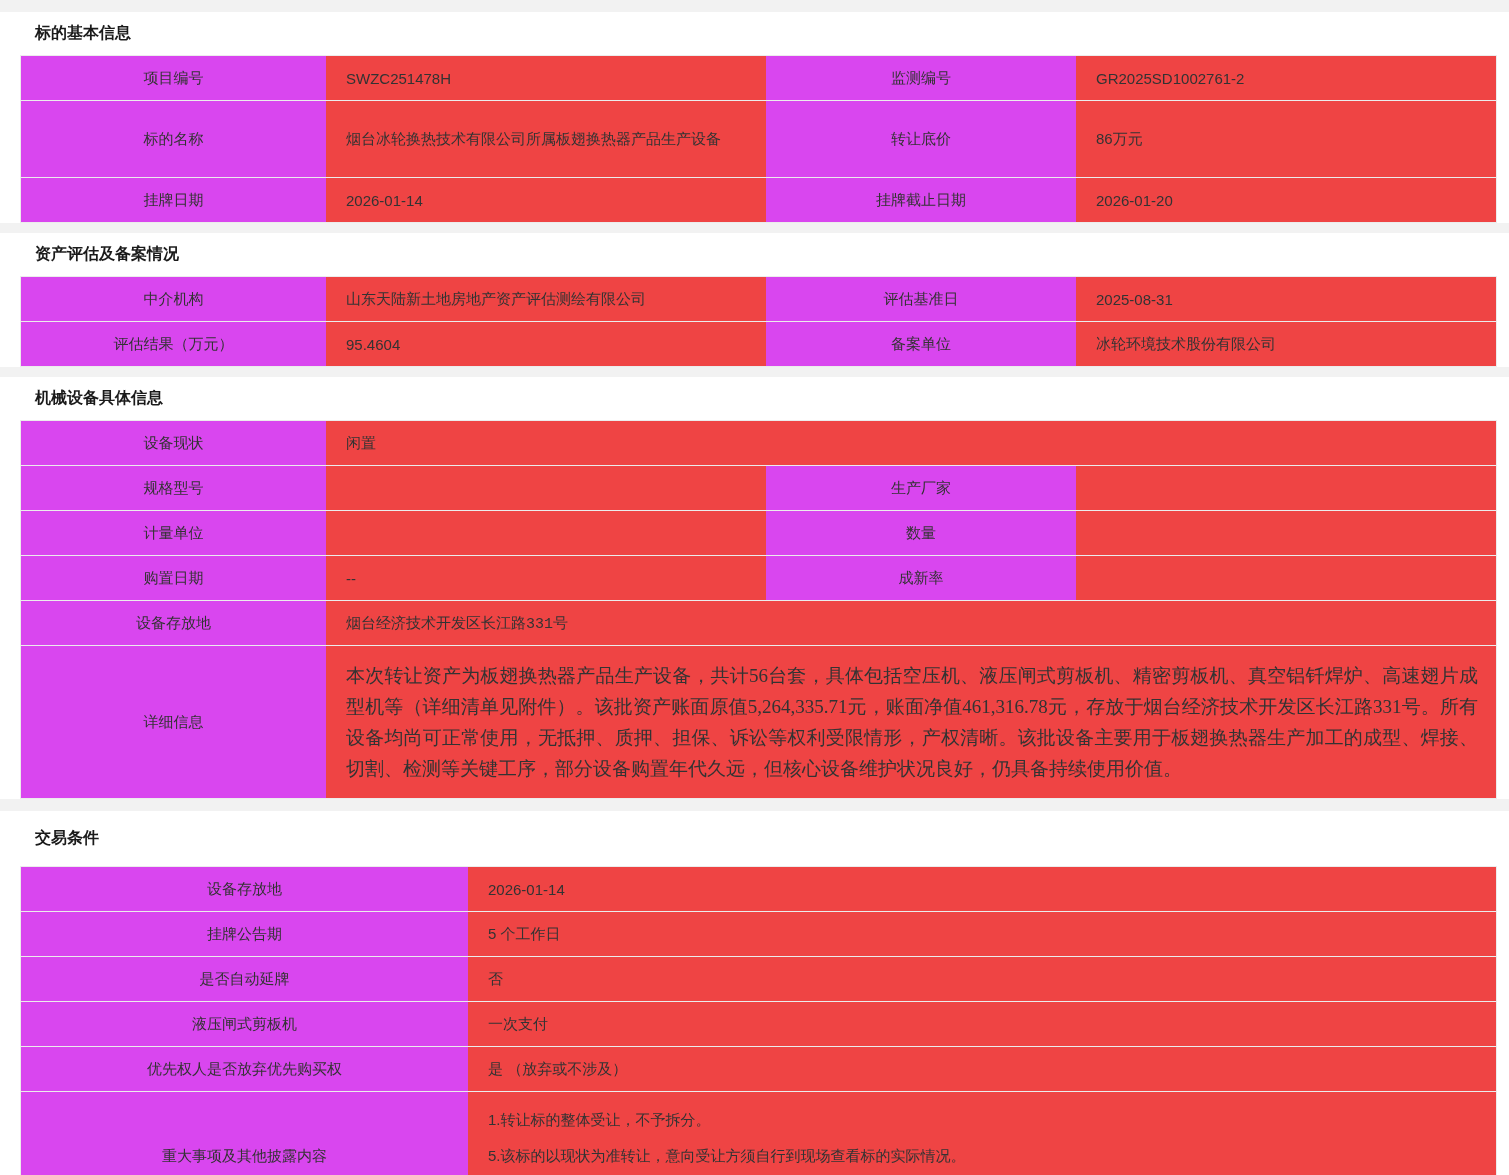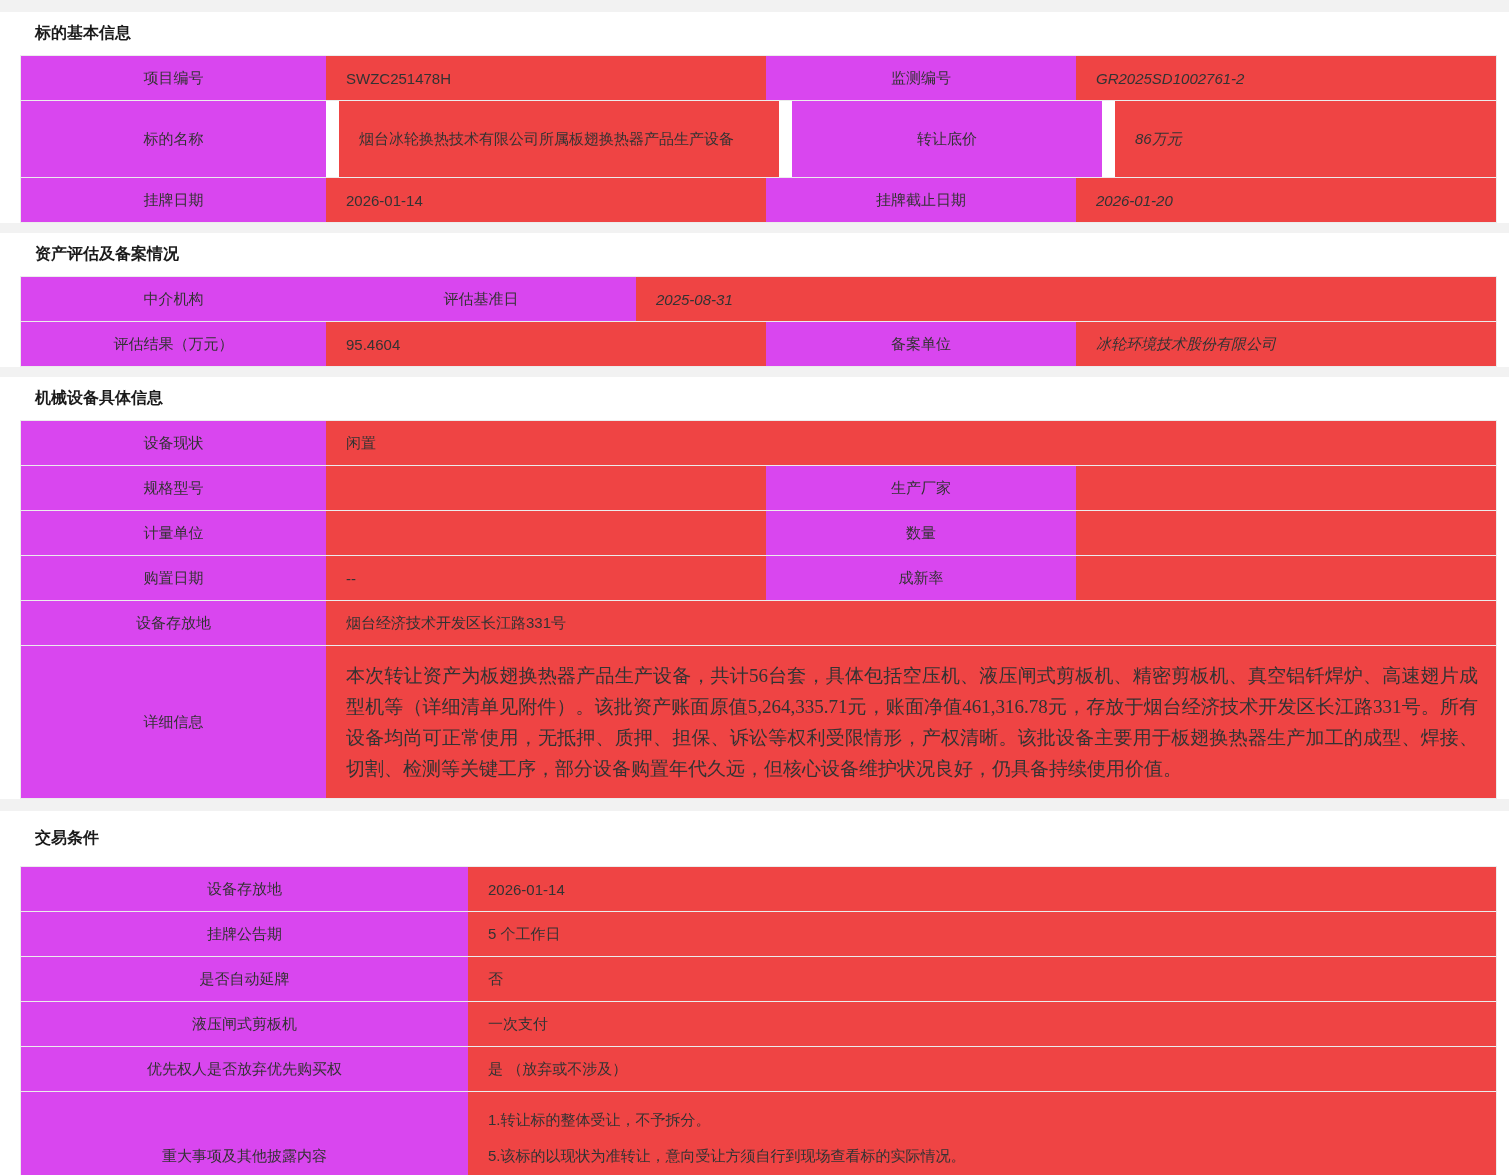--- a/index.html
+++ b/index.html
@@ -33,26 +33,26 @@
     justify-content: center;
     text-align: center;
     color: #333;
     padding: 8px 10px;
   }
   .value { background: #ef4444; padding: 8px 10px 8px 20px; color: #333; }
   
   .c1 { width: 305px; }
   .c2 { width: 440px; }
   .c3 { width: 310px; }
-  .c4 { flex: 1; font-style: italic; }
-  .cfull { flex: 1; }
+  .c4 { flex: 1; }
+  .cfull { flex: 1; font-family: Liberation Mono, monospace; }
   
   .t1 { width: 447px; }
   .t2 { flex: 1; }
-  .row.tall77 { min-height: 77px; gap: 13px; }
+  .row.tall77 { min-height: 77px; }
   .detail-value {
     display: block;
     font-family: "Liberation Serif", "DejaVu Serif", serif;
     font-size: 19px;
     line-height: 31px;
     color: #333;
     padding: 14px 18px 14px 20px;
     text-align: justify;
   }
   .multiline { display: block; padding-top: 10px; padding-bottom: 10px; }
@@ -87,20 +87,21 @@
   </div>
 </div>
 
 <div class="gap"></div>
 
 <div class="section">
   <div class="section-title">资产评估及备案情况</div>
   <div class="tbl">
     <div class="row">
       <div class="cell label c1">中介机构</div>
+      <div class="cell value c2">山东天陆新土地房地产资产评估测绘有限公司</div>
       <div class="cell label c3">评估基准日</div>
       <div class="cell value c4">2025-08-31</div>
     </div>
     <div class="row">
       <div class="cell label c1">评估结果（万元）</div>
       <div class="cell value c2">95.4604</div>
       <div class="cell label c3">备案单位</div>
       <div class="cell value c4">冰轮环境技术股份有限公司</div>
     </div>
   </div>

